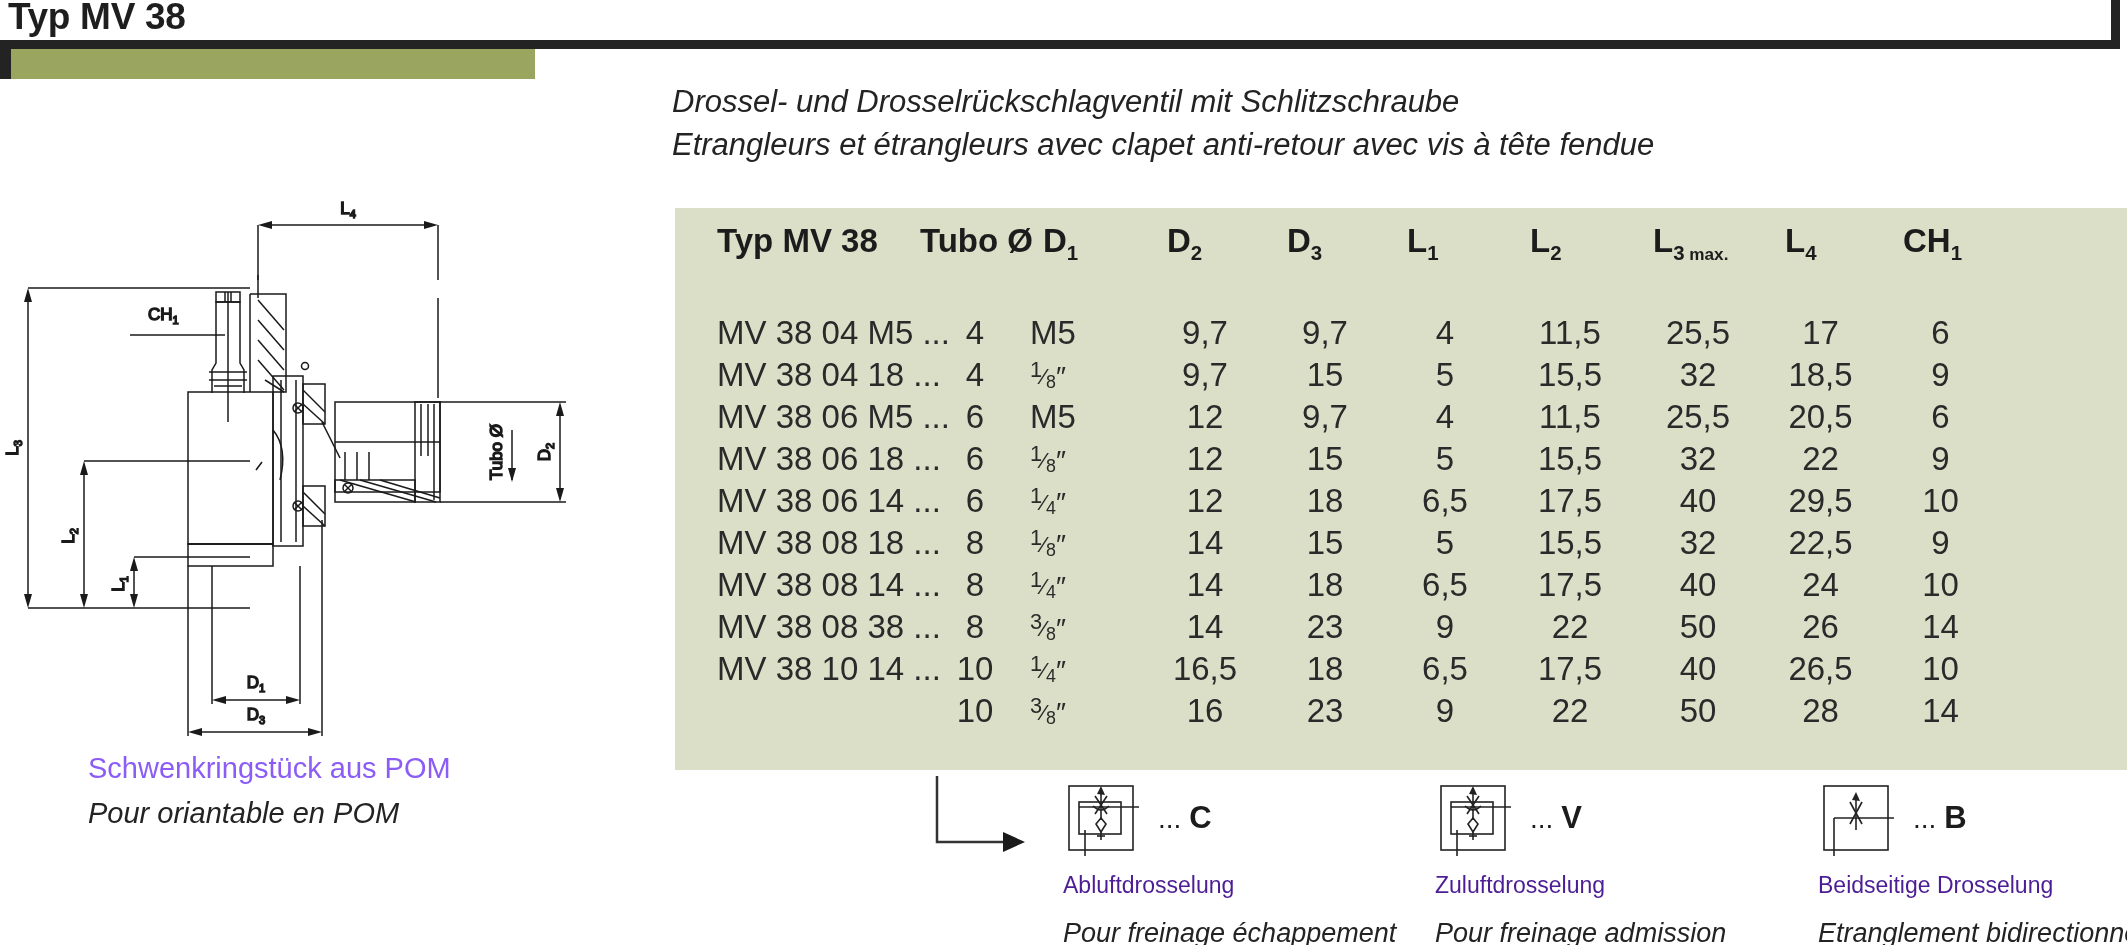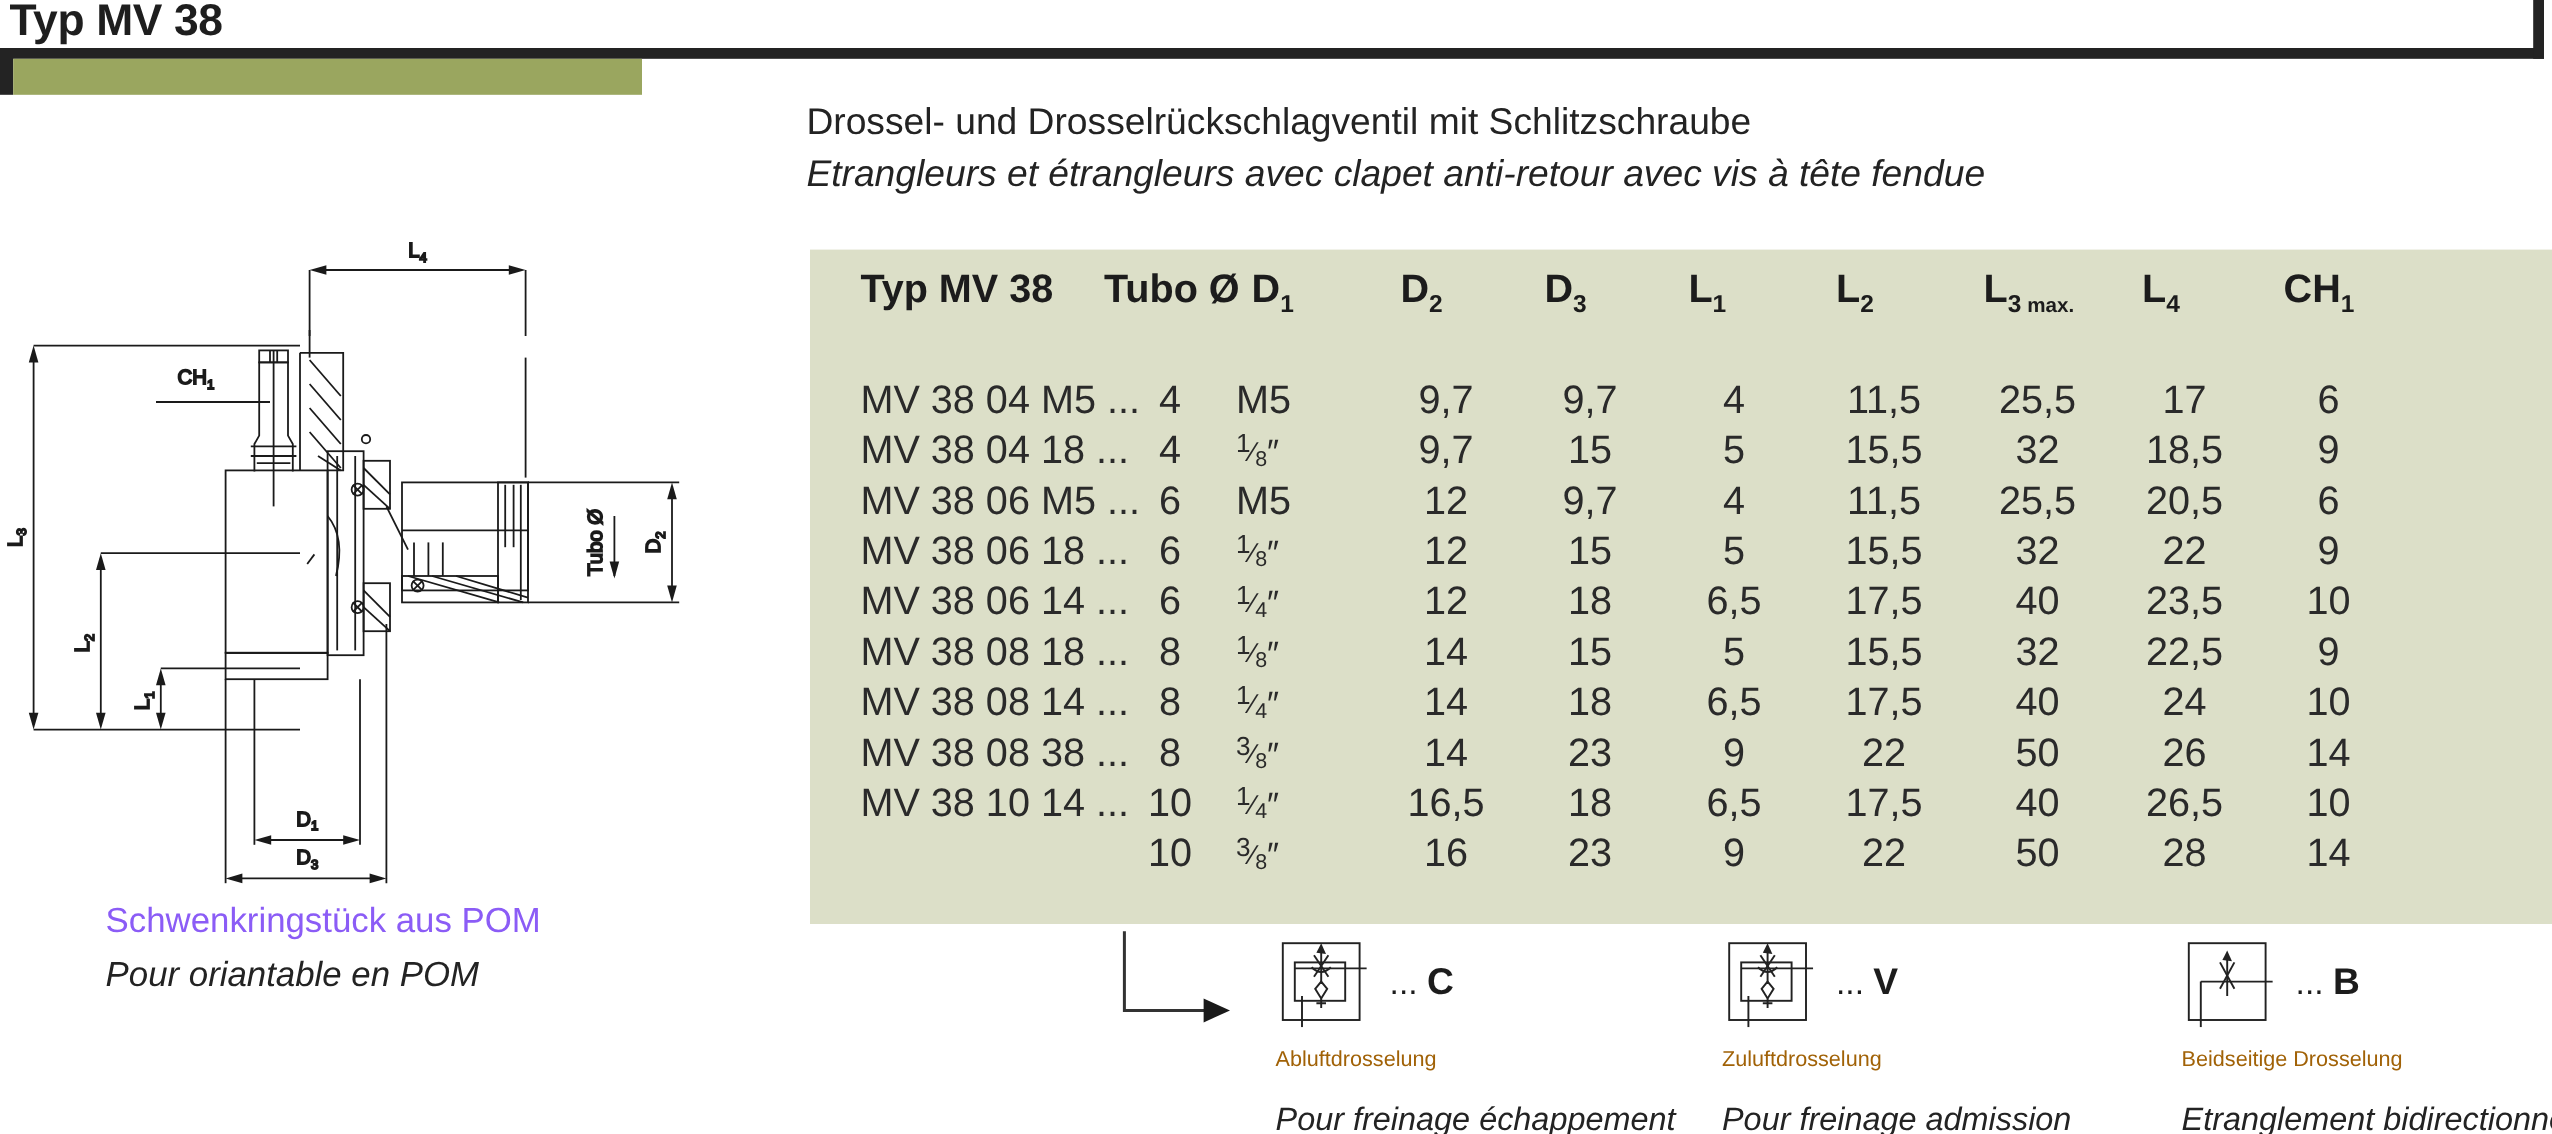--- a/index.html
+++ b/index.html
@@ -31,21 +31,21 @@
     background:#232323;
   }
   .olive-bar {
     position:absolute; left:11px; top:49px; width:524px; height:30px;
     background:#9aa65f;
   }
 
   
   .subtitle-de {
     position:absolute; left:672px; top:84px;
-    font-size:31px; color:#232323; white-space:nowrap;
+    font-size:31px; color:#232323; white-space:nowrap;font-style:italic;
   }
   .subtitle-fr {
     position:absolute; left:672px; top:127px;
     font-size:31px; color:#232323; font-style:italic; white-space:nowrap;
   }
 
   
   .table-panel {
     position:absolute; left:675px; top:208px;
     width:1452px; height:562px;
@@ -96,21 +96,21 @@
     position:absolute; left:88px; top:752px; font-size:29px; color:#8b5cf6;
   }
   .caption-fr {
     position:absolute; left:88px; top:797px; font-size:29px;
     color:#232323; font-style:italic;
   }
 
   
   .legend { position:absolute; left:0px; top:770px; width:2127px; height:175px; }
   .sym-label-de {
-    position:absolute; font-size:18px; color:#a16207; white-space:nowrap;
+    position:absolute; font-size:23px; color:#4c1d95; white-space:nowrap;
   }
   .sym-label-fr {
     position:absolute; font-size:27px; color:#232323;
     font-style:italic; white-space:nowrap;
   }
   .sym-code {
     position:absolute; font-size:28px; color:#1c1c1c; white-space:nowrap;
   }
   .sym-code b { font-size:31px; }
 </style>
@@ -323,21 +323,21 @@
 
       <div class="row" style="top:272px;">
         <div class="cell c0">MV 38 06 14 ...</div>
         <div class="cell c1">6</div>
         <div class="cell c2"><span class="frac"><span class="n">1</span><span class="s">⁄</span><span class="d">4</span></span><span class="inch">″</span></div>
         <div class="cell c3">12</div>
         <div class="cell c4">18</div>
         <div class="cell c5">6,5</div>
         <div class="cell c6">17,5</div>
         <div class="cell c7">40</div>
-        <div class="cell c8">23,5</div>
+        <div class="cell c8">29,5</div>
         <div class="cell c9">10</div>
       </div>
 
       <div class="row" style="top:314px;">
         <div class="cell c0">MV 38 08 18 ...</div>
         <div class="cell c1">8</div>
         <div class="cell c2"><span class="frac"><span class="n">1</span><span class="s">⁄</span><span class="d">8</span></span><span class="inch">″</span></div>
         <div class="cell c3">14</div>
         <div class="cell c4">15</div>
         <div class="cell c5">5</div>

